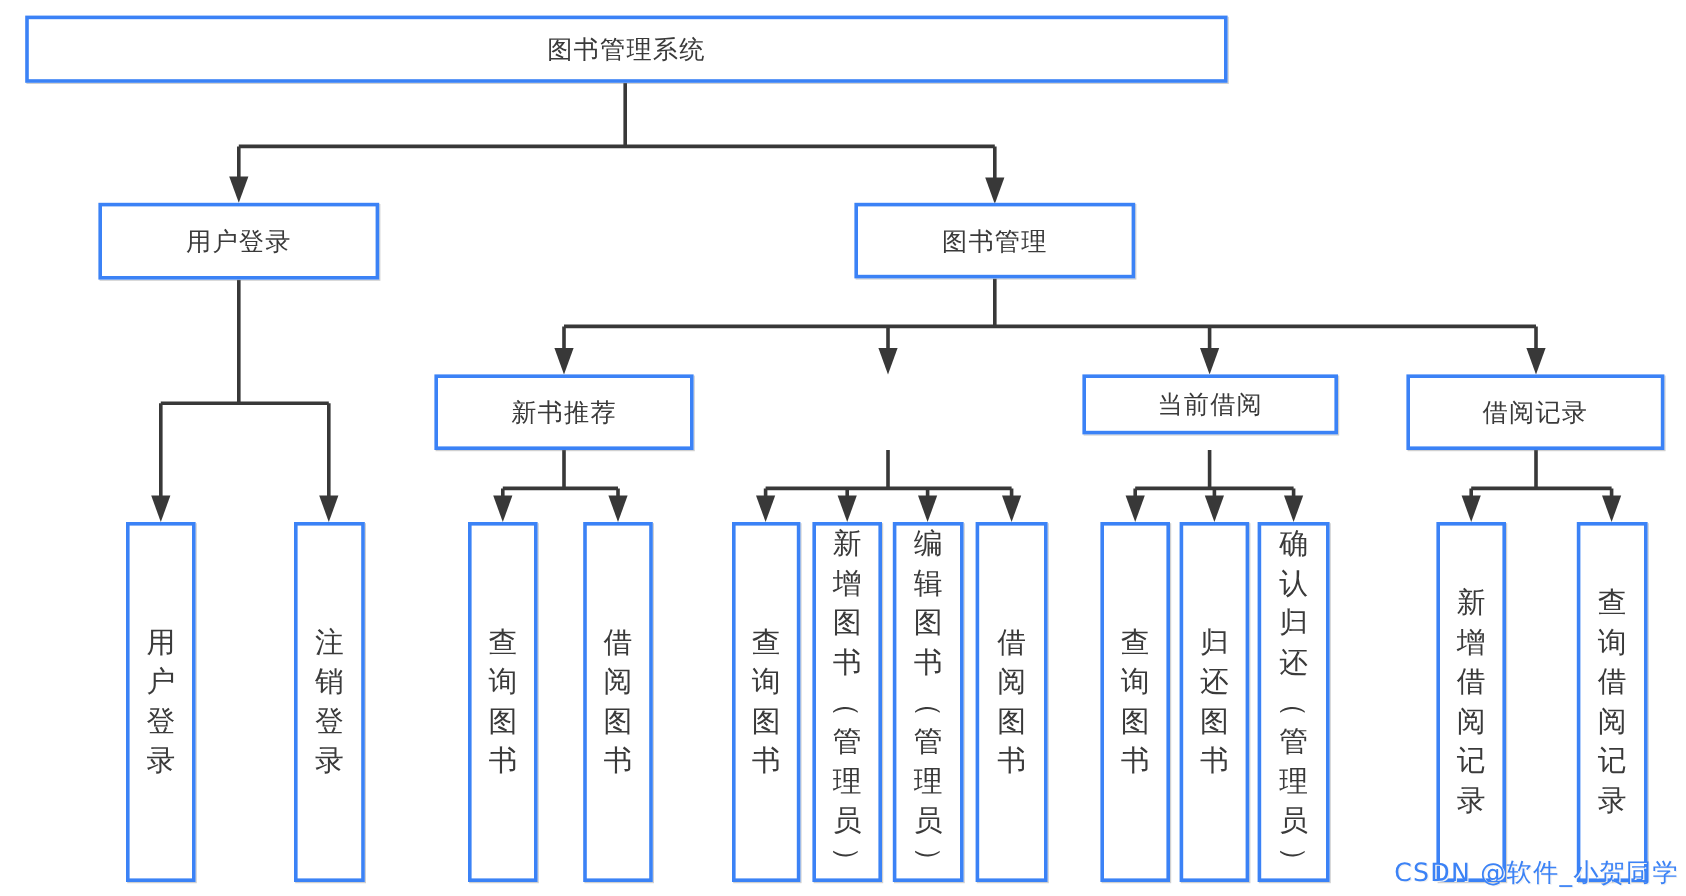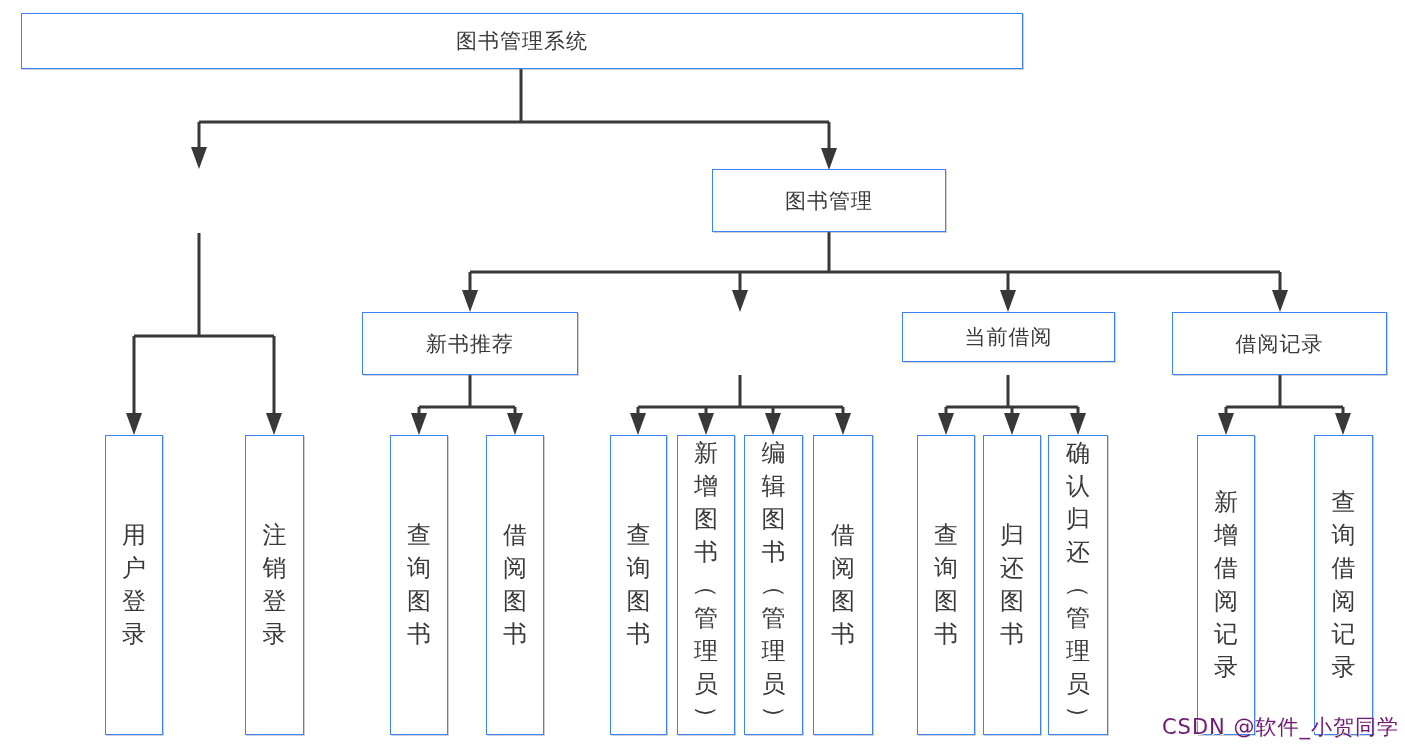--- a/index.html
+++ b/index.html
@@ -3,21 +3,21 @@
 <meta charset="utf-8">
 <style>
   html,body{margin:0;padding:0;background:#ffffff;}
   *{box-sizing:border-box;}
   .stage{
     position:relative;width:1405px;height:747px;background:#ffffff;overflow:hidden;
     font-family:"DejaVu Sans","Liberation Sans",sans-serif;color:#3a3a3a;
   }
   .stage svg{position:absolute;left:0;top:0;z-index:1;}
   .box{
-    position:absolute;z-index:2;background:#ffffff;border:1px solid #3b82f6;
+    position:absolute;z-index:2;background:#ffffff;border:3px solid #3b82f6;
     display:flex;align-items:center;justify-content:center;
     box-shadow:1px 1px 0 rgba(120,120,120,.35);
   }
   .hbox{font-size:21px;letter-spacing:1px;}
   .leaf{top:435px;width:58px;height:300px;font-size:24px;line-height:33px;}
   .leaf .vwrap{display:block;text-align:center;}
   .leaf .vwrap span{display:block;text-align:center;}
   .leaf .vwrap span.rot{transform:rotate(90deg);}
   #b-root{left:21px;top:13px;width:1002px;height:56px;}
   #b-login{left:82px;top:169px;width:234px;height:64px;}
@@ -34,21 +34,21 @@
   #f5{left:677px;}
   #f6{left:744px;width:59px;}
   #f7{left:813px;width:60px;}
   #f8{left:917px;}
   #f9{left:983px;}
   #f10{left:1048px;width:60px;}
   #f11{left:1197px;}
   #f12{left:1314px;width:59px;}
   .watermark{
     position:absolute;right:6px;bottom:6px;z-index:3;
-    font-size:21px;color:#701a75;letter-spacing:1px;
+    font-size:21px;color:#3b82f6;letter-spacing:1px;
     text-shadow:1px 1px 0 #f2f2f2;
     text-align:center;
   }
 </style>
 </head>
 <body>
 
 <div class="stage">
 
   <svg width="1405" height="747" viewBox="0 0 1405 747">
@@ -78,20 +78,21 @@
       <polygon points="938,413 954,413 946,435"></polygon>
       <polygon points="1004,413 1020,413 1012,435"></polygon>
       <polygon points="1070,413 1086,413 1078,435"></polygon>
       <polygon points="1218,413 1234,413 1226,435"></polygon>
       <polygon points="1335,413 1351,413 1343,435"></polygon>
     </g>
   </svg>
 
   <div class="box hbox" id="b-root">图书管理系统</div>
 
+  <div class="box hbox" id="b-login">用户登录</div>
   <div class="box hbox" id="b-mgmt">图书管理</div>
 
   <div class="box hbox" id="b-l30">新书推荐</div>
   <div class="box hbox" id="b-l32">当前借阅</div>
   <div class="box hbox" id="b-l33">借阅记录</div>
 
   <div class="box leaf" id="f0">
       <span class="vwrap">
         <span>用</span>
         <span>户</span>

